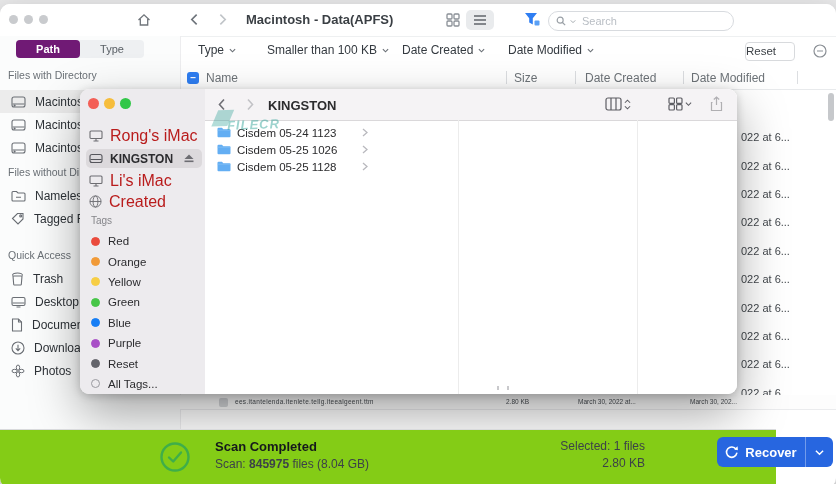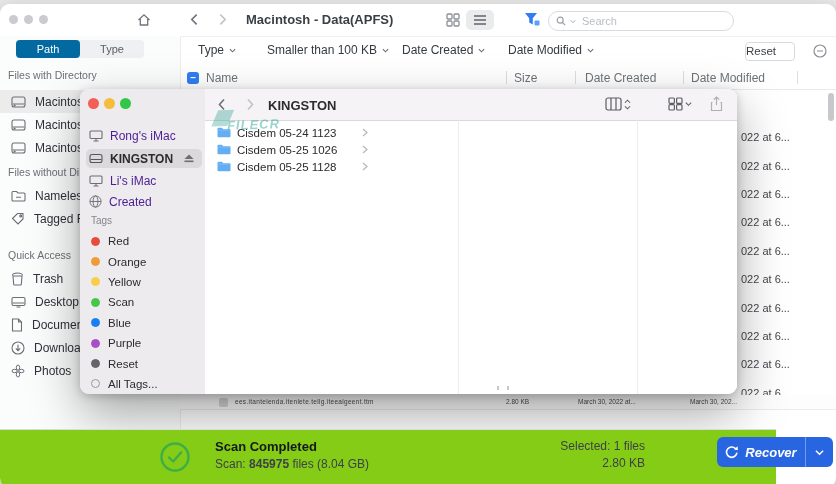--- a/index.html
+++ b/index.html
@@ -11,62 +11,62 @@
   .ttl{font-size:13px;font-weight:bold;color:#3a3f44;line-height:32px;}
   .iconbtn{position:absolute;display:flex;align-items:center;justify-content:center;color:#82878d;}
   .pill{background:#e9ebed;border-radius:5px;}
   .search{position:absolute;left:548px;top:7px;width:170px;height:18px;border:1px solid #d8dbdf;border-radius:10px;display:flex;align-items:center;padding:0 7px;gap:4px;background:#fff;}
   .search input{border:none;outline:none;flex:1;font-size:11px;color:#555;background:transparent;font-family:"Liberation Sans",sans-serif;}
   .search input::placeholder{color:#b9bec4;}
   
   .sidebar{position:absolute;left:0;top:32px;width:180px;height:393px;background:#fbfcfc;border-right:1px solid #ededef;}
   .seg{position:absolute;left:16px;top:4px;width:128px;height:18px;background:#eef0f2;border-radius:4px;display:flex;}
   .seg>div{flex:1;font-size:11px;line-height:18px;text-align:center;border-radius:4px;color:#5a6066;}
-  .seg .on{background:#0369a1;color:#fff;font-weight:normal;}
+  .seg .on{background:#701a75;color:#fff;font-weight:bold;}
   .shead{position:absolute;left:8px;font-size:10.5px;color:#6a7076;}
   .srow{height:23px;display:flex;align-items:center;gap:9px;padding-left:11px;font-size:12px;color:#2e3338;white-space:nowrap;}
   .srow svg{flex:0 0 auto;color:#6b6f75;}
   .drives .srow:first-of-type{background:#ececec;}
   
   .fitem{position:absolute;top:39px;font-size:12px;color:#343a40;display:flex;gap:5px;align-items:center;}
   .chev{width:7px;height:7px;display:inline-block;}
   .reset{position:absolute;left:745px;top:38px;width:48px;height:17px;background:#fff;border:1px solid #d8dadd;border-radius:4px;font-size:11.5px;color:#3c4146;text-align:left;line-height:17px;}
   .hrow{position:absolute;left:180px;top:62px;width:656px;height:23px;border-bottom:1px solid #e8eaec;font-size:12px;color:#6d7378;}
   .hdiv{position:absolute;top:5px;width:1px;height:13px;background:#dcdee1;}
   .cb{position:absolute;left:187px;top:68px;width:12px;height:12px;border-radius:3px;background:#2f7ef2;color:#fff;font-size:10px;line-height:11px;text-align:center;font-weight:bold;}
   
   .frags{position:absolute;left:741px;top:119px;display:flex;flex-direction:column;}
   .frag{height:28.4px;display:flex;align-items:center;font-size:11px;color:#43484d;white-space:nowrap;}
   .vthumb{position:absolute;left:828px;top:89px;width:6px;height:28px;border-radius:3px;background:#c6c8cb;}
   .prow{position:absolute;left:180px;top:391px;width:656px;height:14px;background:#fdfdfd;border-bottom:1px solid #ebecee;font-size:6.5px;color:#4a4f54;}
   
   .finder{position:absolute;left:80px;top:85px;width:657px;height:305px;border-radius:9px;box-shadow:0 20px 50px rgba(0,0,0,.35),0 2px 10px rgba(0,0,0,.2);}
   .fsb{position:absolute;left:0;top:0;width:125px;height:305px;background:#edebee;border-radius:9px 0 0 9px;border-right:1px solid #dedcde;}
   .tl{position:absolute;top:9px;width:11px;height:11px;border-radius:50%;}
-  .fsrow{display:flex;align-items:center;gap:7px;padding-left:9px;height:21px;font-size:12px;color:#4c1d95;white-space:nowrap;}
+  .fsrow{display:flex;align-items:center;gap:7px;padding-left:9px;height:21px;font-size:16px;color:#b91c1c;white-space:nowrap;}
   .fsrow svg{color:#6d6d72;flex:0 0 auto;}
   .kpill{position:absolute;left:6px;top:60px;width:113px;height:19px;background:#dcd9dc;border-radius:5px;display:flex;align-items:center;gap:7px;padding-left:3px;font-size:12px;color:#2b2b2e;font-weight:bold;}
   .tagrow{height:20.4px;display:flex;align-items:center;gap:8px;padding-left:11px;font-size:11.5px;color:#2b2b2e;}
   .tagdot{width:9px;height:9px;border-radius:50%;border:1px solid #9a9aa0;box-sizing:border-box;background:transparent;}
   .fmain{position:absolute;left:125px;top:0;width:532px;height:305px;background:#fff;border-radius:0 9px 9px 0;overflow:hidden;}
   .ftb{position:absolute;left:0;top:0;width:532px;height:31px;background:#f5f3f5;border-bottom:1px solid #dad8da;}
   .fticon{position:absolute;color:#5d5d63;display:flex;align-items:center;gap:2px;}
   .coldiv{position:absolute;top:31px;width:1px;height:274px;background:#ececec;}
   .folders{position:absolute;left:0;top:35px;width:173px;}
   .frow{height:17px;display:flex;align-items:center;gap:6px;padding-left:12px;font-size:11.5px;color:#2b2b2d;position:relative;}
   .frow .fchev{position:absolute;right:10px;color:#b9b9be;}
   .wm{position:absolute;left:22px;top:28px;color:rgba(38,158,146,.45);font-size:13px;font-weight:bold;font-style:italic;letter-spacing:1px;transform:rotate(-2deg);pointer-events:none;}
   .wm .wlogo{position:absolute;left:-12px;top:-8px;width:16px;height:16px;background:rgba(38,158,146,.35);transform:skewX(-25deg);}
   .hhandle{position:absolute;left:292px;bottom:4px;width:8px;height:4px;border-left:2px solid #c9c9cc;border-right:2px solid #c9c9cc;}
   
   .status{position:absolute;left:0;top:425px;width:776px;height:59px;background:#84cc16;border-top:1px solid #d9dadc;}
   .scan-t{position:absolute;left:215px;top:9px;font-size:13px;font-weight:bold;color:#15181c;}
   .scan-f{position:absolute;left:215px;top:27px;font-size:12px;color:#3c4248;}
   .sel{position:absolute;right:131px;text-align:right;font-size:12px;color:#3c4248;}
-  .recover{position:absolute;left:717px;top:7px;width:116px;height:30px;border-radius:6px;background:#2766e0;display:flex;color:#fff;font-style:italic;}
+  .recover{position:absolute;left:717px;top:7px;width:116px;height:30px;border-radius:6px;background:#2766e0;display:flex;color:#fff;}
   .recover .main{flex:1;display:flex;align-items:center;justify-content:center;gap:6px;font-size:13px;font-weight:bold;border-right:1px solid rgba(255,255,255,.35);}
   .recover .dd{width:27px;display:flex;align-items:center;justify-content:center;}
 </style>
 </head>
 <body>
 
 <div class="frame">
 
   <div class="toolbar">
     <div class="dot" style="left:9px"></div>
@@ -343,21 +343,21 @@
             <span>Orange</span>
           </div>
 
           <div class="tagrow">
             <span class="tagdot" style="background: rgb(247, 206, 69); border-color: rgb(247, 206, 69);"></span>
             <span>Yellow</span>
           </div>
 
           <div class="tagrow">
             <span class="tagdot" style="background: rgb(71, 198, 72); border-color: rgb(71, 198, 72);"></span>
-            <span>Scan</span>
+            <span>Green</span>
           </div>
 
           <div class="tagrow">
             <span class="tagdot" style="background: rgb(23, 126, 245); border-color: rgb(23, 126, 245);"></span>
             <span>Blue</span>
           </div>
 
           <div class="tagrow">
             <span class="tagdot" style="background: rgb(168, 79, 198); border-color: rgb(168, 79, 198);"></span>
             <span>Purple</span>

